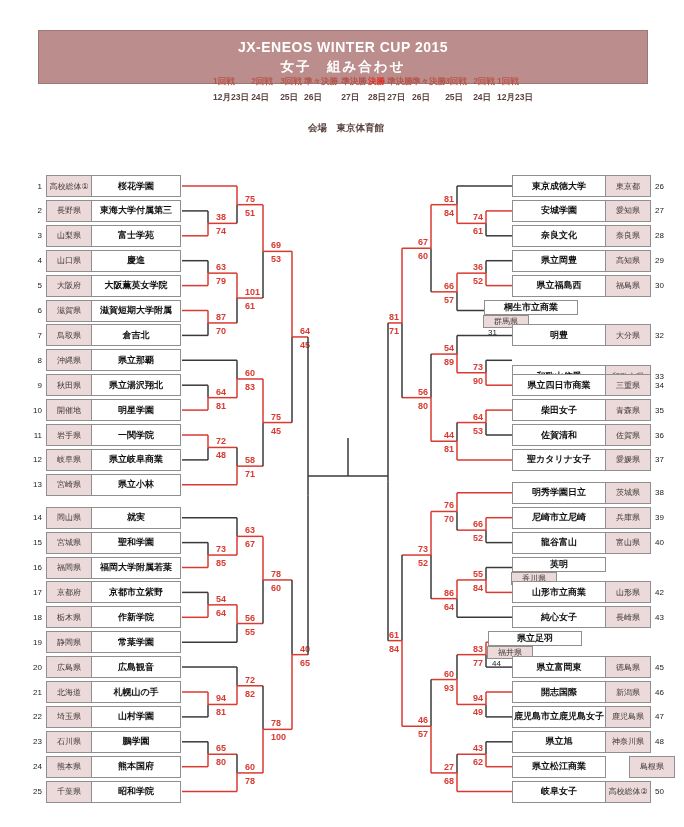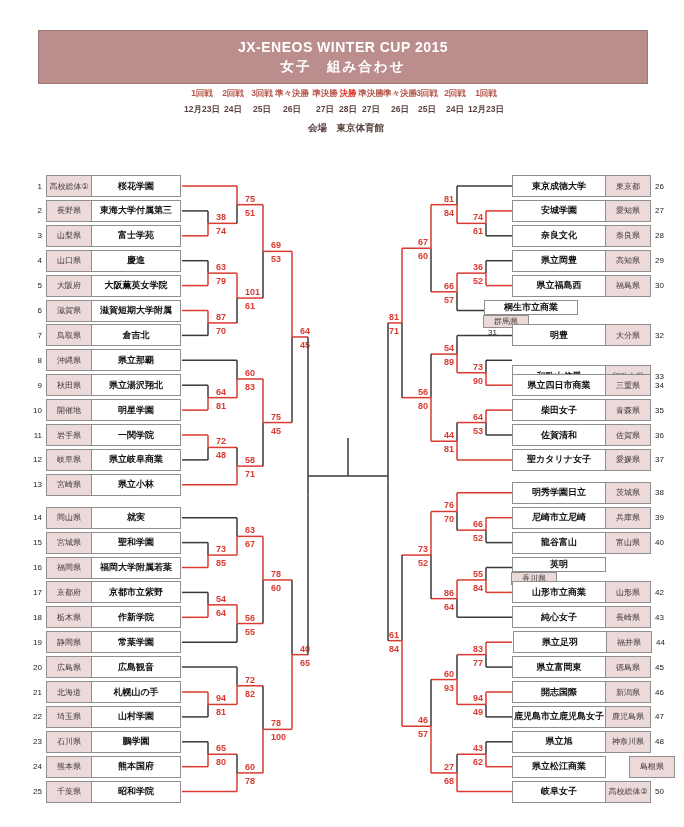--- a/index.html
+++ b/index.html
@@ -7,21 +7,21 @@
   body { width:684px; height:827px; position:relative; overflow:hidden;
          font-family:"Liberation Sans","DejaVu Sans",sans-serif; }
   #page { position:absolute; left:0; top:0; width:684px; height:827px; }
 
   .title-box { position:absolute; left:38px; top:30px; width:610px; height:54px;
     background:var(--header-bg); border:1px solid #9e7676;
     display:flex; flex-direction:column; align-items:center; justify-content:center; }
   .title-line1 { color:var(--header-text); font-weight:bold; font-size:14px; letter-spacing:.5px; }
   .title-line2 { color:var(--header-text); font-weight:bold; font-size:13.5px; letter-spacing:2px; margin-top:3px; }
 
-  .round { position:absolute; top:88px; transform:translateX(-50%); text-align:center; white-space:nowrap; }
+  .round { position:absolute; top:76px; transform:translateX(-50%); text-align:left; white-space:nowrap;margin-left:29px; }
   .round .rlabel { font-size:8.5px; font-weight:bold; color:var(--round-label); }
   .round.hl .rlabel { color:var(--final-label); }
   .round .rdate { font-size:8.5px; font-weight:bold; color:var(--date-text); margin-top:4px; }
 
   .venue { position:absolute; left:346px; top:122px; transform:translateX(-50%);
     font-size:9.5px; font-weight:bold; color:var(--date-text); white-space:nowrap; }
 
   #lines { position:absolute; left:0; top:0; }
   #lines text.score { font-family:"Liberation Sans","DejaVu Sans",sans-serif;
     font-size:9px; font-weight:bold; }
@@ -594,21 +594,21 @@
       <div class="trow" style="top: 581.4px; left: 512px;">
         <div class="tcell tname wide">山形市立商業</div>
         <div class="tcell treg flushL">山形県</div>
         <div class="tnum numR">42</div>
       </div>
       <div class="trow" style="top: 606.3px; left: 512px;">
         <div class="tcell tname wide">純心女子</div>
         <div class="tcell treg flushL">長崎県</div>
         <div class="tnum numR">43</div>
       </div>
-      <div class="trow" style="top: 631.2px; left: 513px;">
+      <div class="trow" style="top: 631.2px; left: 488px; flex-direction: column;">
         <div class="tcell tname wide">県立足羽</div>
         <div class="tcell treg flushL">福井県</div>
         <div class="tnum numR">44</div>
       </div>
       <div class="trow" style="top: 656.1px; left: 512px;">
         <div class="tcell tname wide">県立富岡東</div>
         <div class="tcell treg flushL">徳島県</div>
         <div class="tnum numR">45</div>
       </div>
       <div class="trow" style="top: 681px; left: 512px;">

